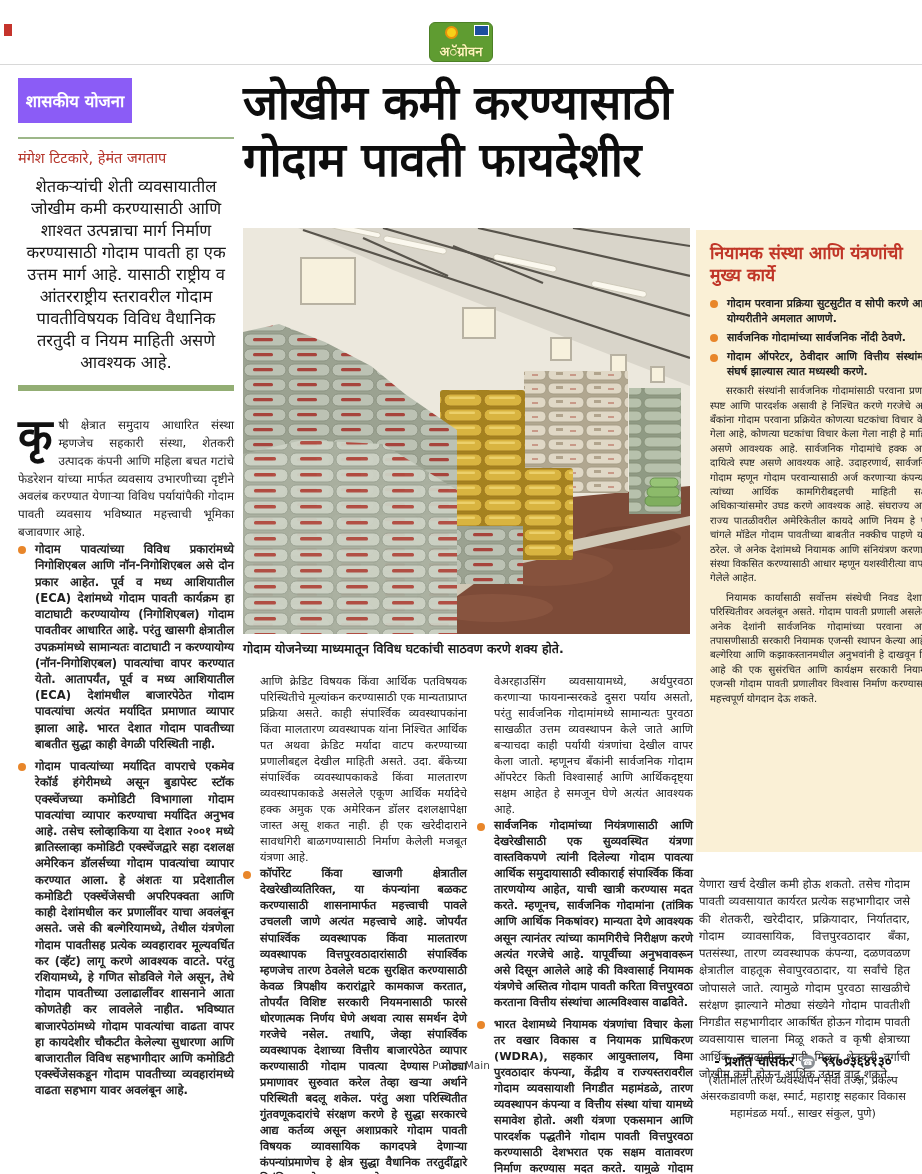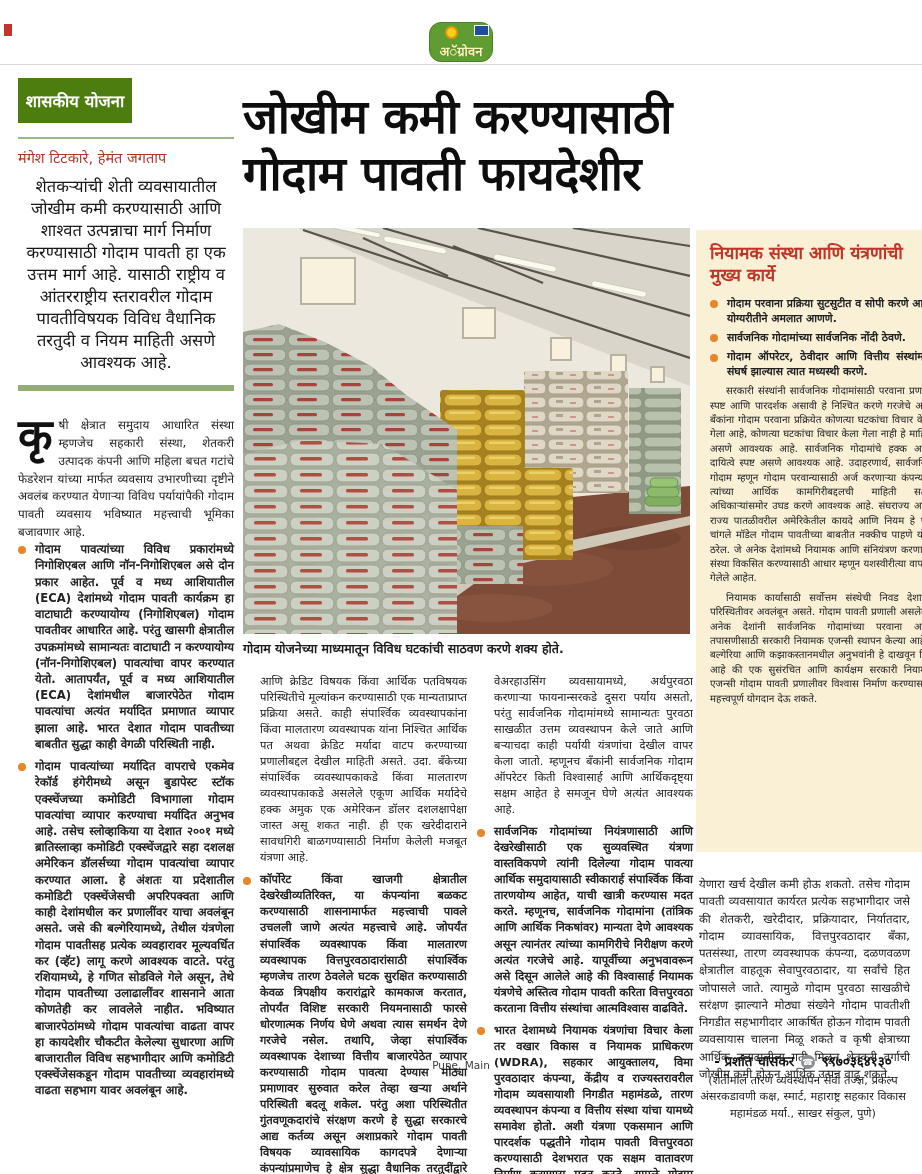--- a/index.html
+++ b/index.html
@@ -3,53 +3,53 @@
 <meta charset="utf-8">
 <style>
   * { margin:0; padding:0; box-sizing:border-box; }
   body { background:#ffffff; font-family:"DejaVu Sans", sans-serif; }
   .page { position:relative; width:922px; height:1174px; background:#ffffff; overflow:hidden; margin:0 auto; }
 
   .corner-mark { position:absolute; left:4px; top:24px; width:8px; height:12px; background:#c5342c; }
 
   
   .masthead { position:absolute; top:22px; left:0; width:100%; display:flex; justify-content:center; }
-  .logo { position:relative; width:64px; height:40px; background:#5f9c31; border-radius:12px; border:1px solid #4c8026; }
+  .logo { position:relative; width:64px; height:40px; background:#5f9c31; border-radius:6px; border:1px solid #4c8026; }
   .logo-sun { position:absolute; top:3px; left:15px; width:13px; height:13px; border-radius:50%; background:#f7d019; border:2px solid #e8930c; }
   .logo-tag { position:absolute; top:2px; right:3px; width:15px; height:11px; background:#1d4f9e; border:1px solid #ffffff; }
   .logo-text { position:absolute; bottom:1px; left:0; width:100%; text-align:center; color:#fdf4b8; font-weight:bold; font-size:13px; text-shadow:0 0 1px #3c6a1d; }
   .top-rule { position:absolute; top:64px; left:0; width:922px; height:1px; background:#d8d8d8; }
 
   
   .col-left { position:absolute; left:18px; top:78px; width:216px; }
-  .badge { width:114px; background:#4d7c0f; color:#ffffff; font-weight:bold; font-size:16.5px; text-align:center; padding:11px 4px; }
+  .badge { width:114px; background:#8b5cf6; color:#ffffff; font-weight:bold; font-size:16.5px; text-align:center; padding:11px 4px; }
   .badge-rule { margin-top:14px; width:100%; height:2px; background:#9db789; }
   .byline { margin-top:8px; color:#b5342a; font-weight:normal; font-size:14.5px; }
   .lead { margin-top:9px; font-size:16.5px; line-height:1.33; color:#171717; font-weight:500;text-align:center; }
   .lead-divider { margin-top:12px; width:100%; height:6px; background:#93ae74; }
   .intro { margin-top:26px; font-size:11.8px; line-height:1.5; text-align:justify; color:#1e1e1e; }
   .dropcap { float:left; font-size:45px; line-height:38px; font-weight:bold; padding-right:6px; color:#111111; }
   .section-head { font-size:18px; color:#cd2b1e; font-weight:bold; margin:15px 0 7px 0; line-height:1.2; }
   ul.bullets { list-style:none; }
   ul.bullets li { position:relative; padding-left:17px; font-size:11.6px; line-height:1.4; text-align:justify; margin-bottom:6px; color:#222222;font-weight:bold; }
   ul.bullets li::before { content:''; position:absolute; left:0; top:4.5px; width:8px; height:8px; border-radius:50%; background:#e8862a; }
 
   
-  .headline { position:absolute; left:243px; top:74px; width:670px; font-size:47px; font-weight:bold; color:#0d0d0d; line-height:1.22; letter-spacing:-0.5px;margin-top:14px; }
+  .headline { position:absolute; left:243px; top:74px; width:670px; font-size:47px; font-weight:bold; color:#0d0d0d; line-height:1.22; letter-spacing:-0.5px; }
 
   
   .photo { position:absolute; left:243px; top:228px; width:447px; height:406px; background:#e9e5da; overflow:hidden; }
   .photo svg { display:block; }
   .caption { position:absolute; left:243px; top:640px; width:447px; font-size:12.5px; font-weight:bold; color:#1d1d1d; }
 
   
   .col-mid { position:absolute; top:674px; width:224px; }
   .col-mid.c2 { left:243px; }
   .col-mid.c3 { left:477px; width:216px; }
-  .col-mid .cont { padding-left:17px; font-size:11.3px; line-height:1.42; text-align:justify; color:#222222; margin-bottom:6px; }
+  .col-mid .cont { padding-left:17px; font-size:11.3px; line-height:1.42; text-align:justify; color:#222222; }
   .col-mid ul.bullets li { font-size:11.3px; line-height:1.42; }
 
   
   .side-box { position:absolute; left:696px; top:230px; width:252px; height:622px; background:#faf0d6; padding:13px 14px; }
   .side-box h3 { font-size:17.5px; font-weight:bold; color:#c03527; line-height:1.25; margin-bottom:9px; }
   .side-box ul.bullets li { font-size:10.8px; line-height:1.4; margin-bottom:4px; }
   .side-box p { font-size:10px; line-height:1.44; text-align:justify; text-indent:1.6em; color:#222222; margin-top:5px; }
 
   .tail { position:absolute; left:699px; top:876px; width:211px; font-size:11.5px; line-height:1.5; text-align:justify; color:#1e1e1e; }
   .author-block { position:absolute; left:694px; top:1052px; width:218px; text-align:center; }

